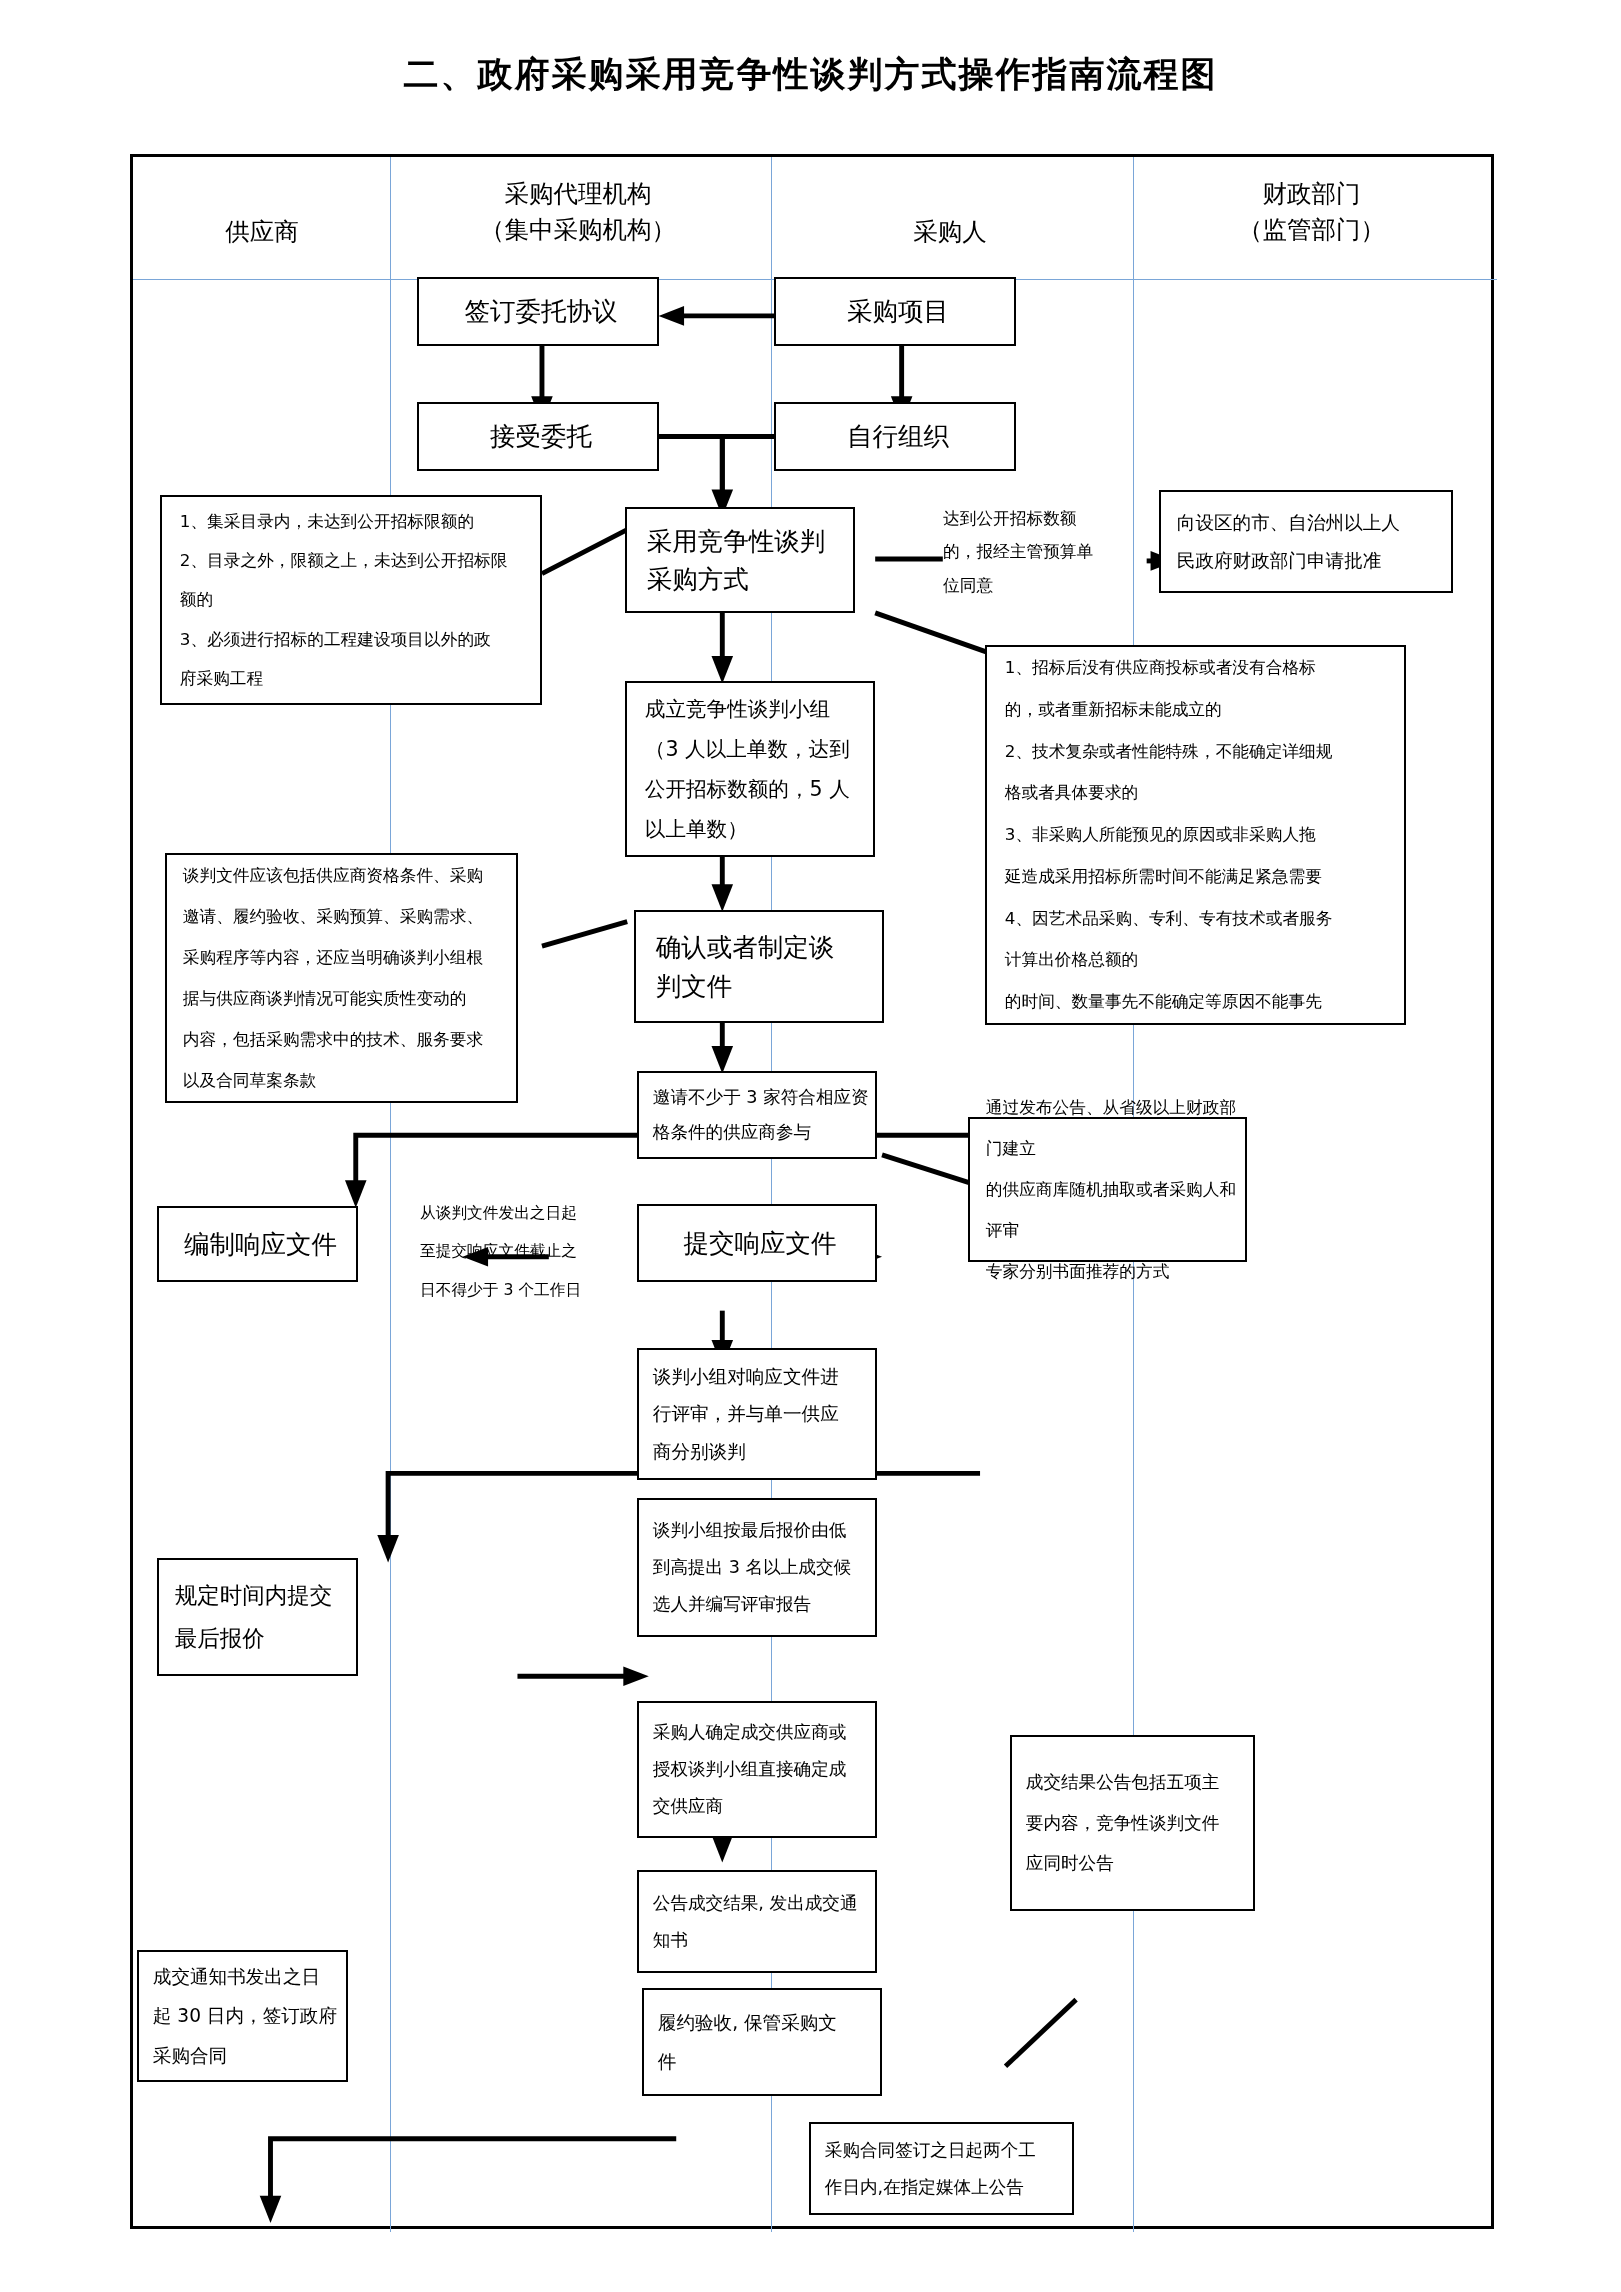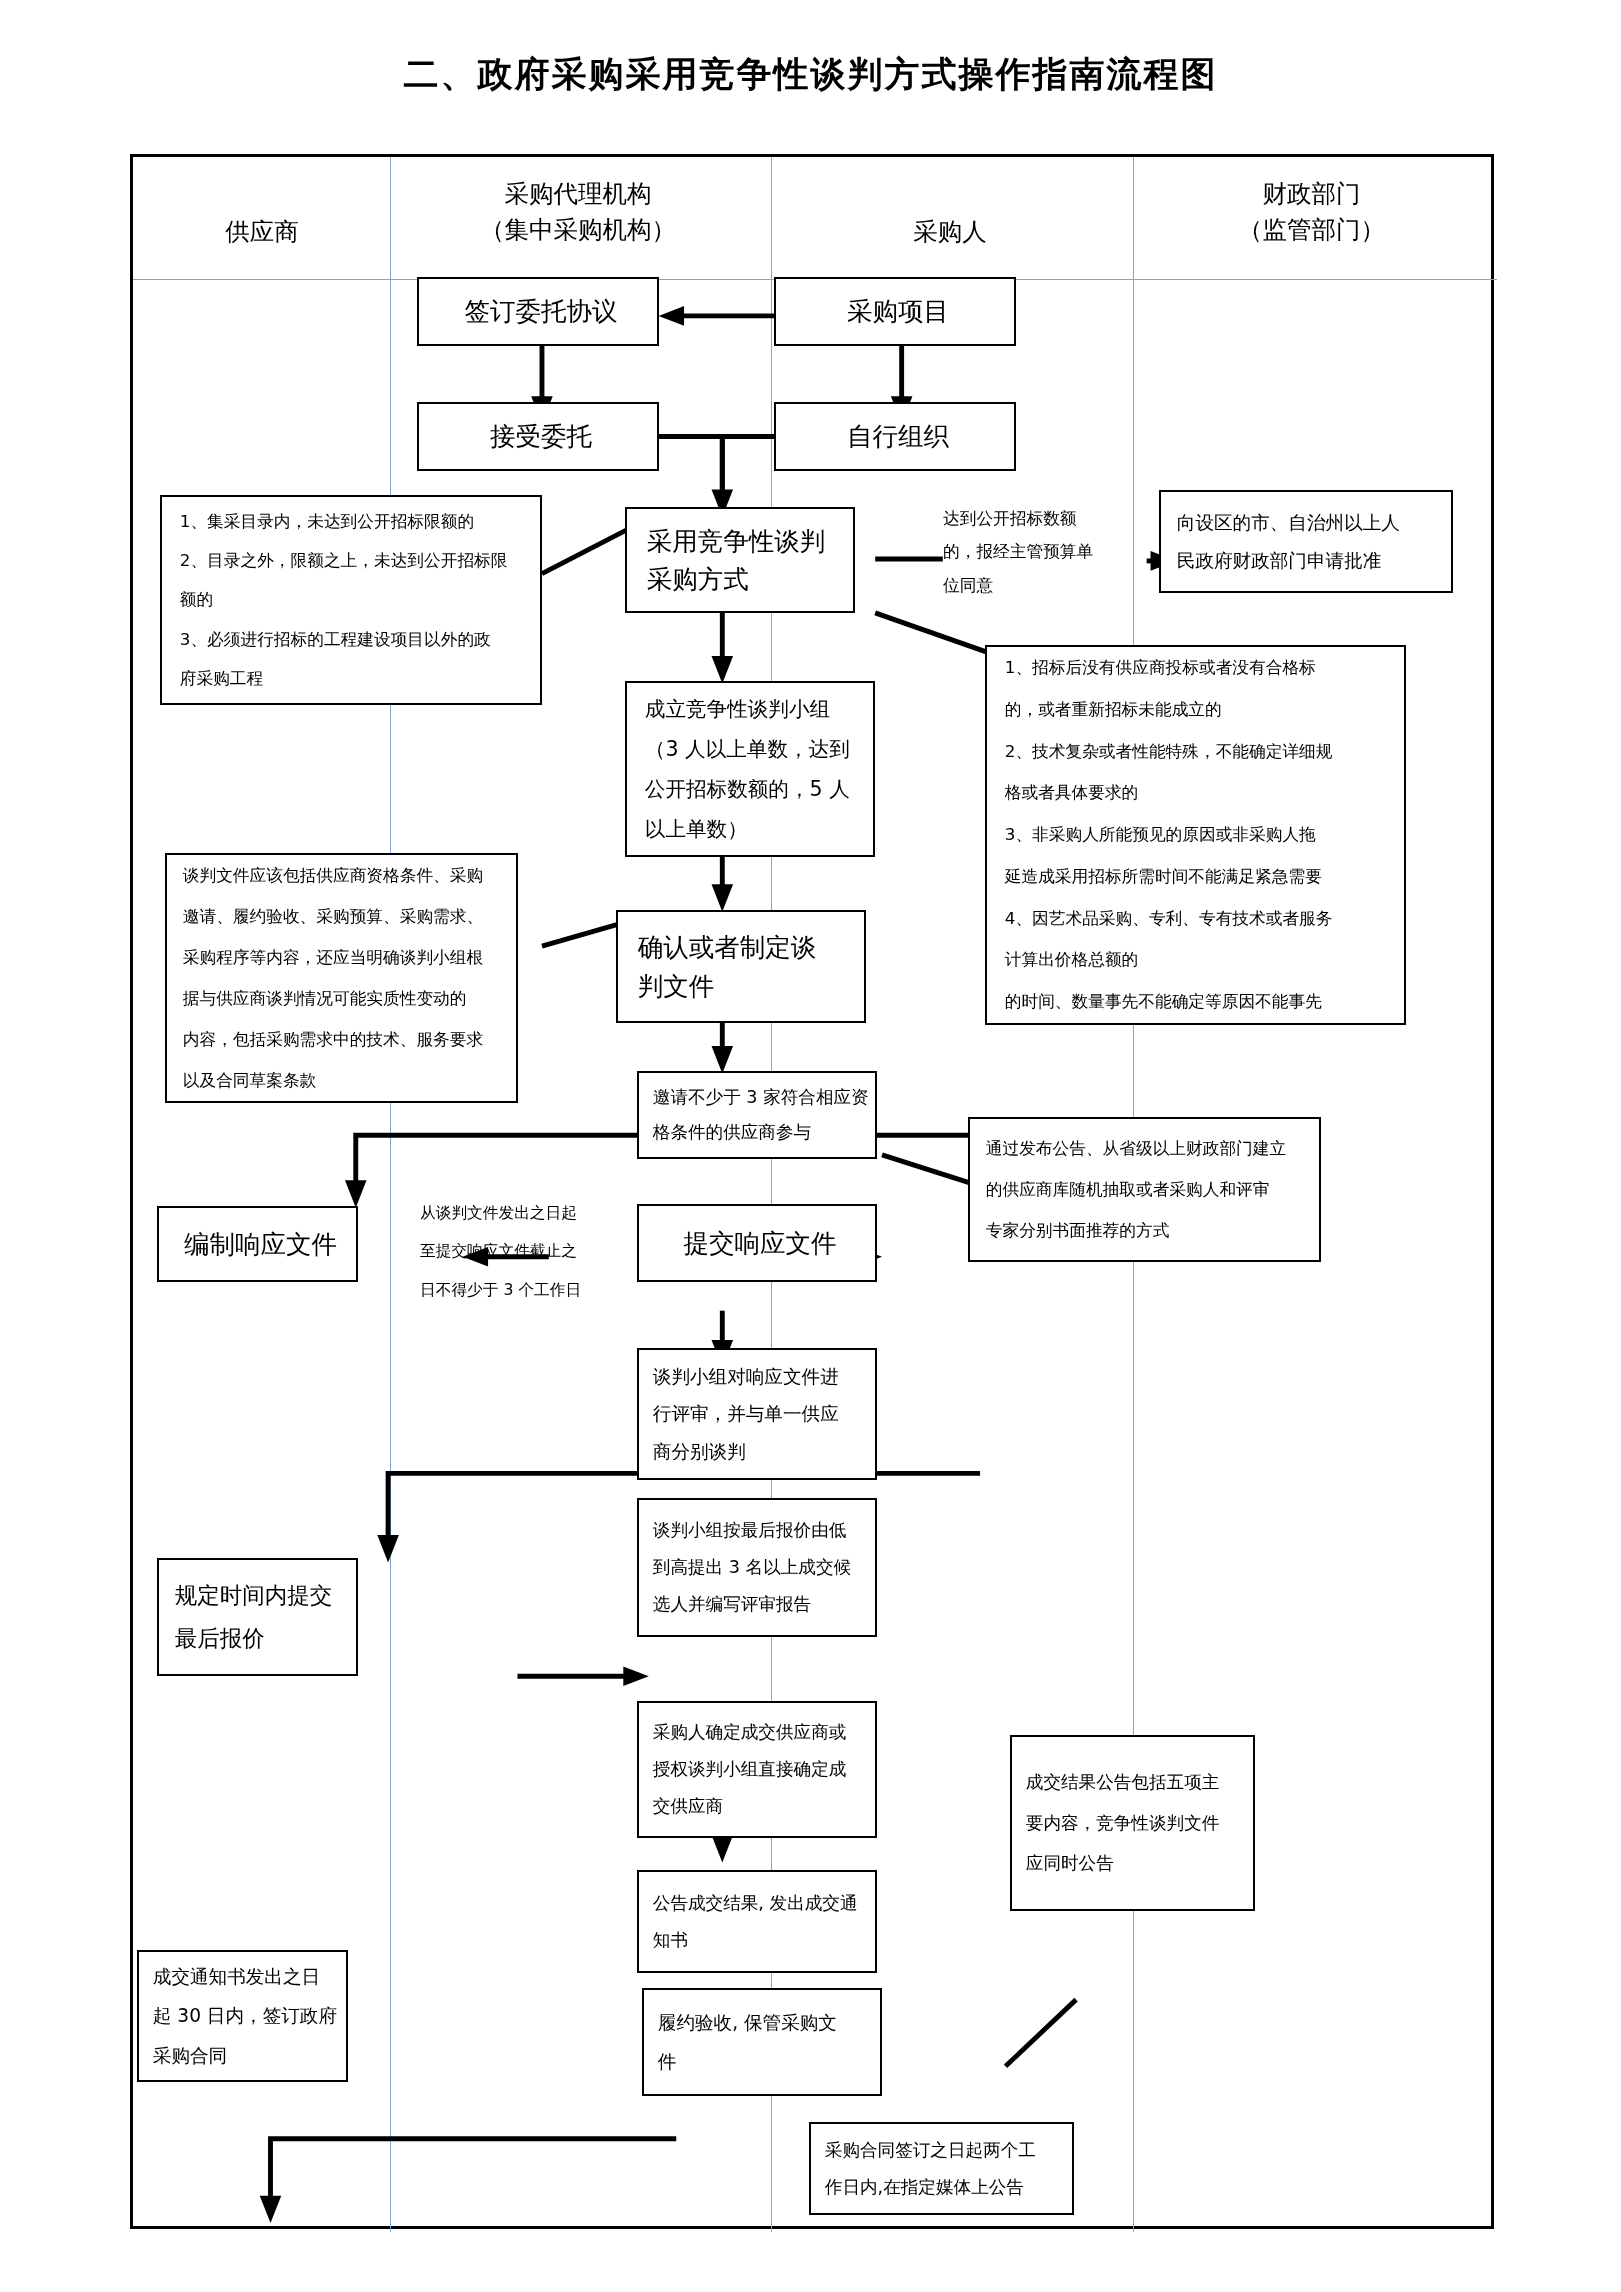--- a/index.html
+++ b/index.html
@@ -178,21 +178,21 @@
 
 <div class="node" style="left:625px;top:681px;width:250px;height:176px;">
   <div class="node-inner midc" style="text-align:left;padding-left:11.8px;font-size:20.6px;line-height:1.95;">
     <div>成立竞争性谈判小组</div>
     <div>（3 人以上单数，达到</div>
     <div>公开招标数额的，5 人</div>
     <div>以上单数）</div>
   </div>
 </div>
 
-<div class="node" style="left:616px;top:910px;width:250px;height:113px;">
+<div class="node" style="left:634px;top:910px;width:250px;height:113px;">
   <div class="node-inner big" style="text-align:left;padding-left:13.7px;">
     <div>确认或者制定谈</div>
     <div>判文件</div>
   </div>
 </div>
 
 <div class="node" style="left:637px;top:1071px;width:240px;height:88px;">
   <div class="node-inner small" style="padding-left:7.8px;font-size:17.6px;line-height:2.0;">
     <div>邀请不少于 3 家符合相应资</div>
     <div>格条件的供应商参与</div>
@@ -309,21 +309,21 @@
   <div class="node-inner small" style="padding-left:9.8px;font-size:16.7px;line-height:2.45;">
     <div>谈判文件应该包括供应商资格条件、采购</div>
     <div>邀请、履约验收、采购预算、采购需求、</div>
     <div>采购程序等内容，还应当明确谈判小组根</div>
     <div>据与供应商谈判情况可能实质性变动的</div>
     <div>内容，包括采购需求中的技术、服务要求</div>
     <div>以及合同草案条款</div>
   </div>
 </div>
 
-<div class="node" style="left:968px;top:1117px;width:353px;height:145px;justify-content:center;">
+<div class="node" style="left:968px;top:1117px;width:279px;height:145px;justify-content:center;">
   <div class="node-inner small" style="padding-left:9.8px;font-size:16.7px;line-height:2.45;">
     <div>通过发布公告、从省级以上财政部门建立</div>
     <div>的供应商库随机抽取或者采购人和评审</div>
     <div>专家分别书面推荐的方式</div>
   </div>
 </div>
 
 <div class="note" style="left:420px;top:1194px;width:211px;font-size:15.7px;line-height:2.45;">
   <div>从谈判文件发出之日起</div>
   <div>至提交响应文件截止之</div>

